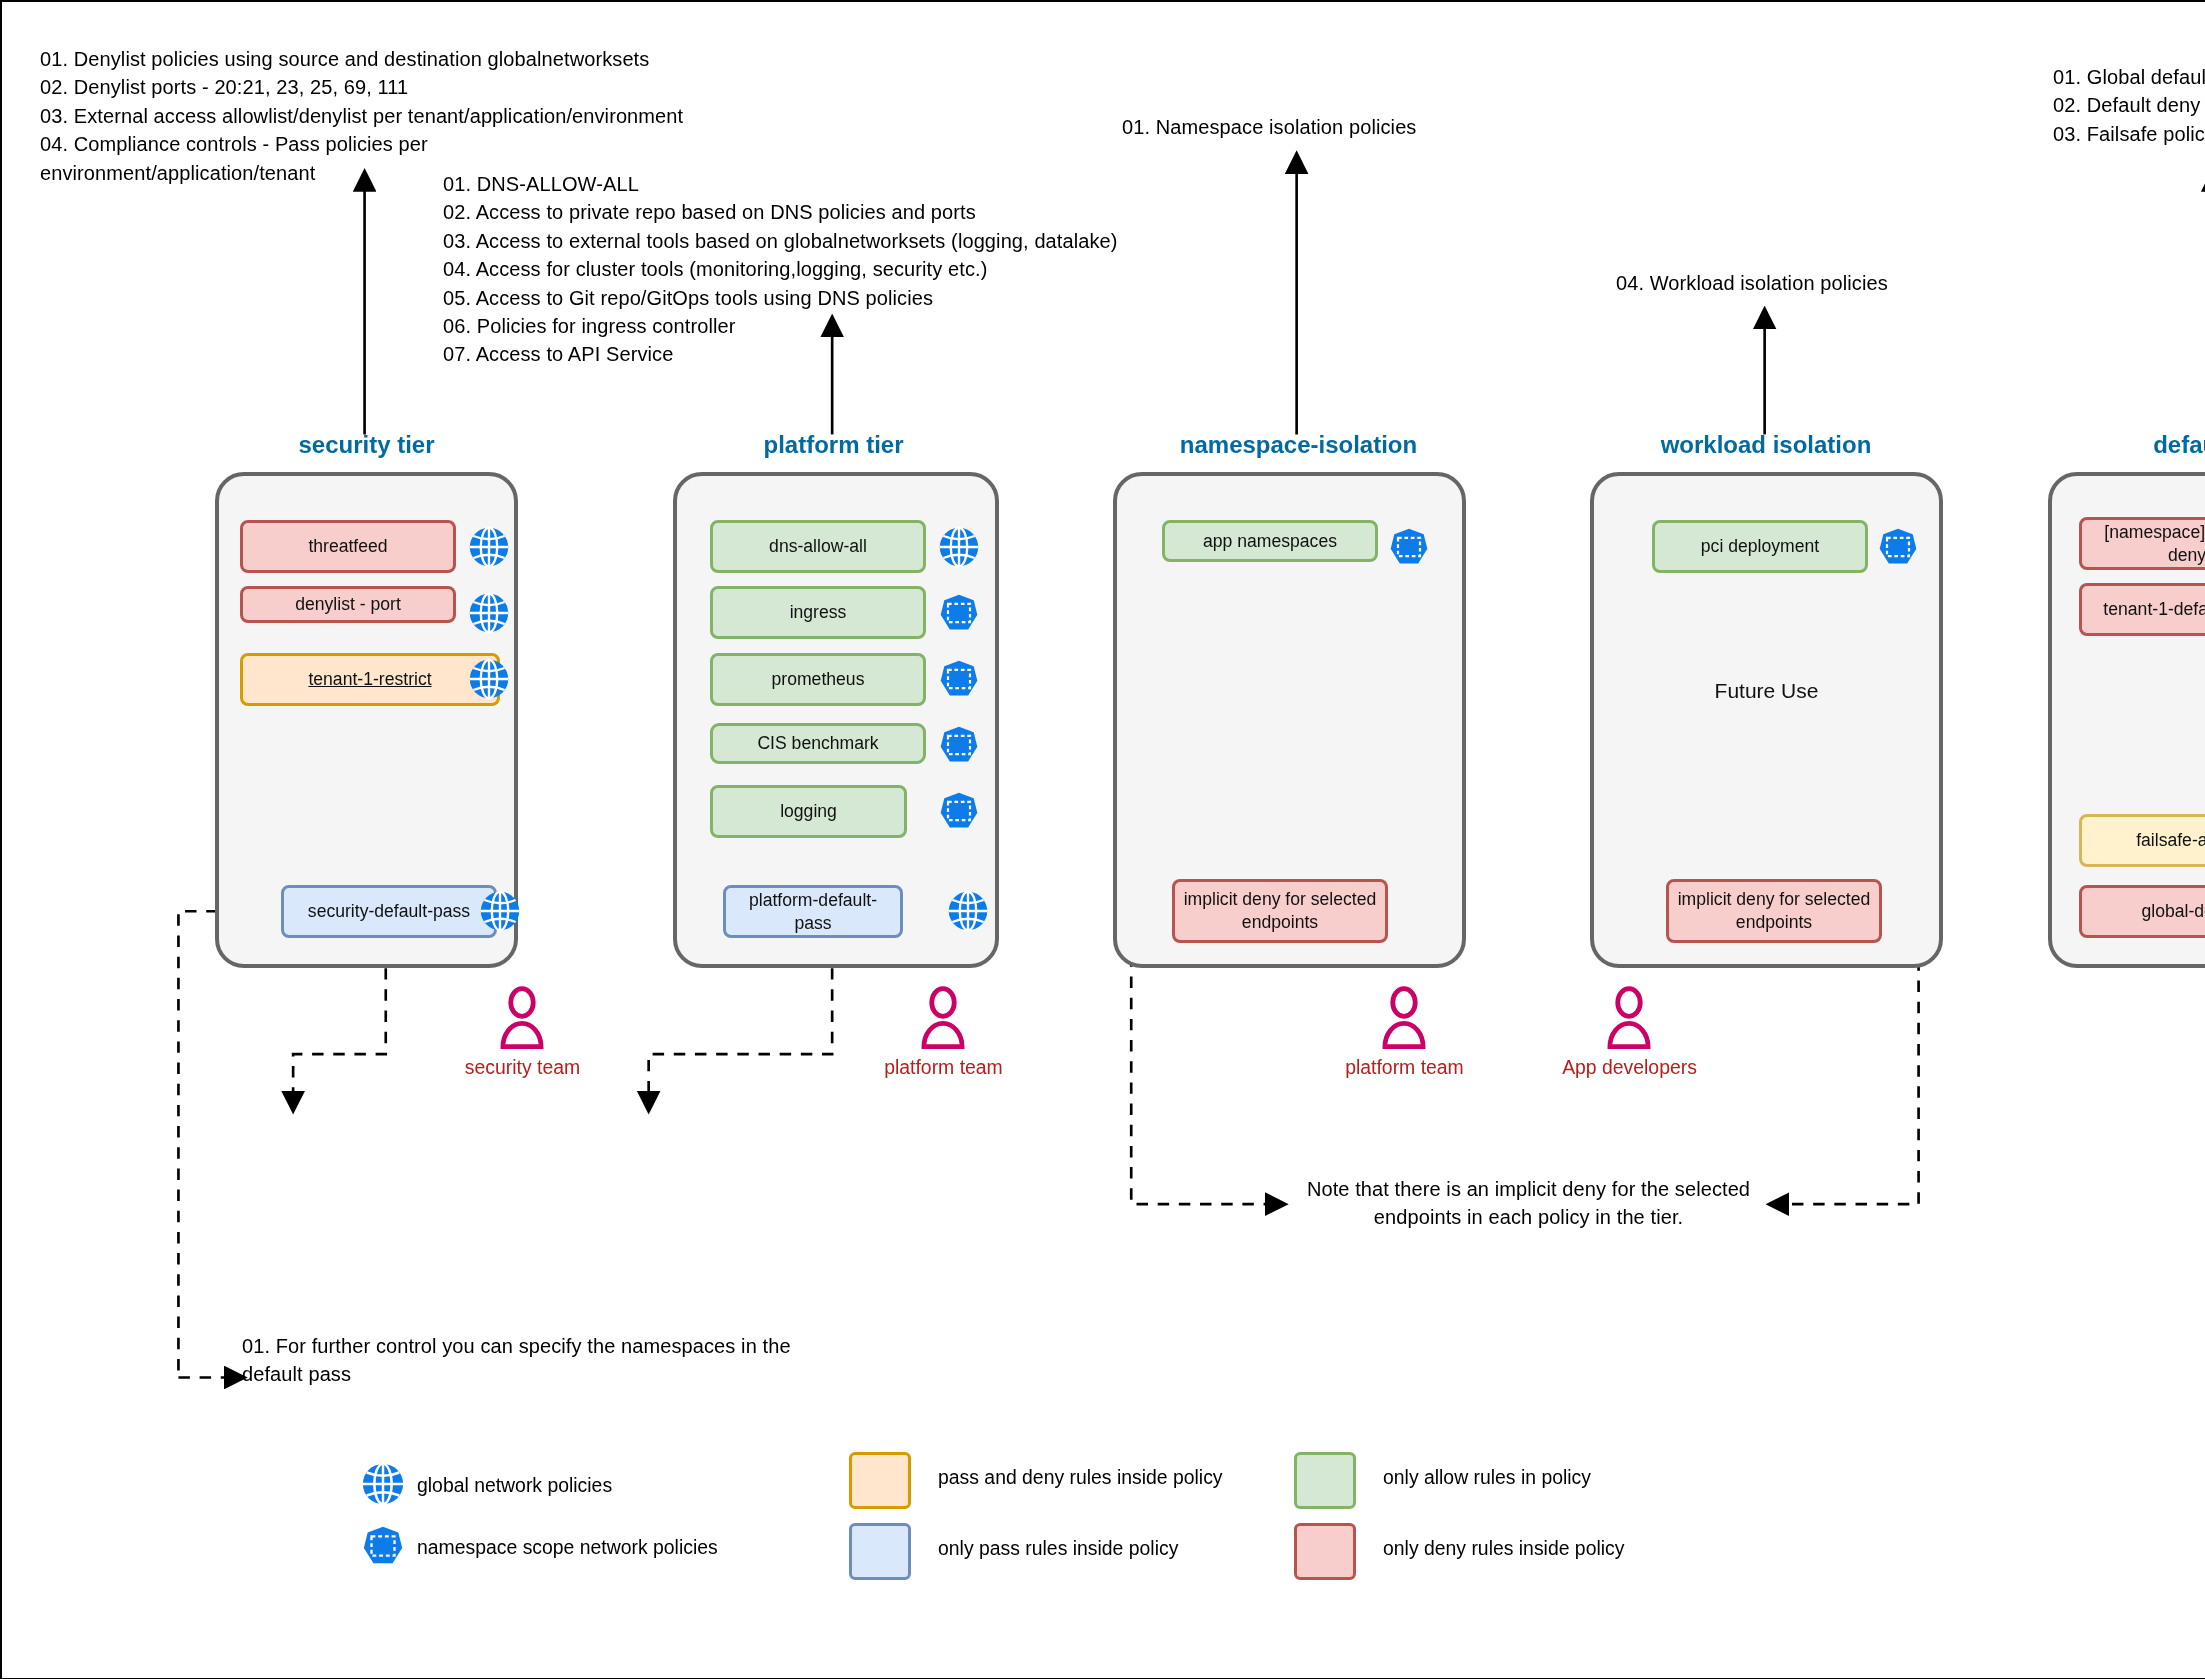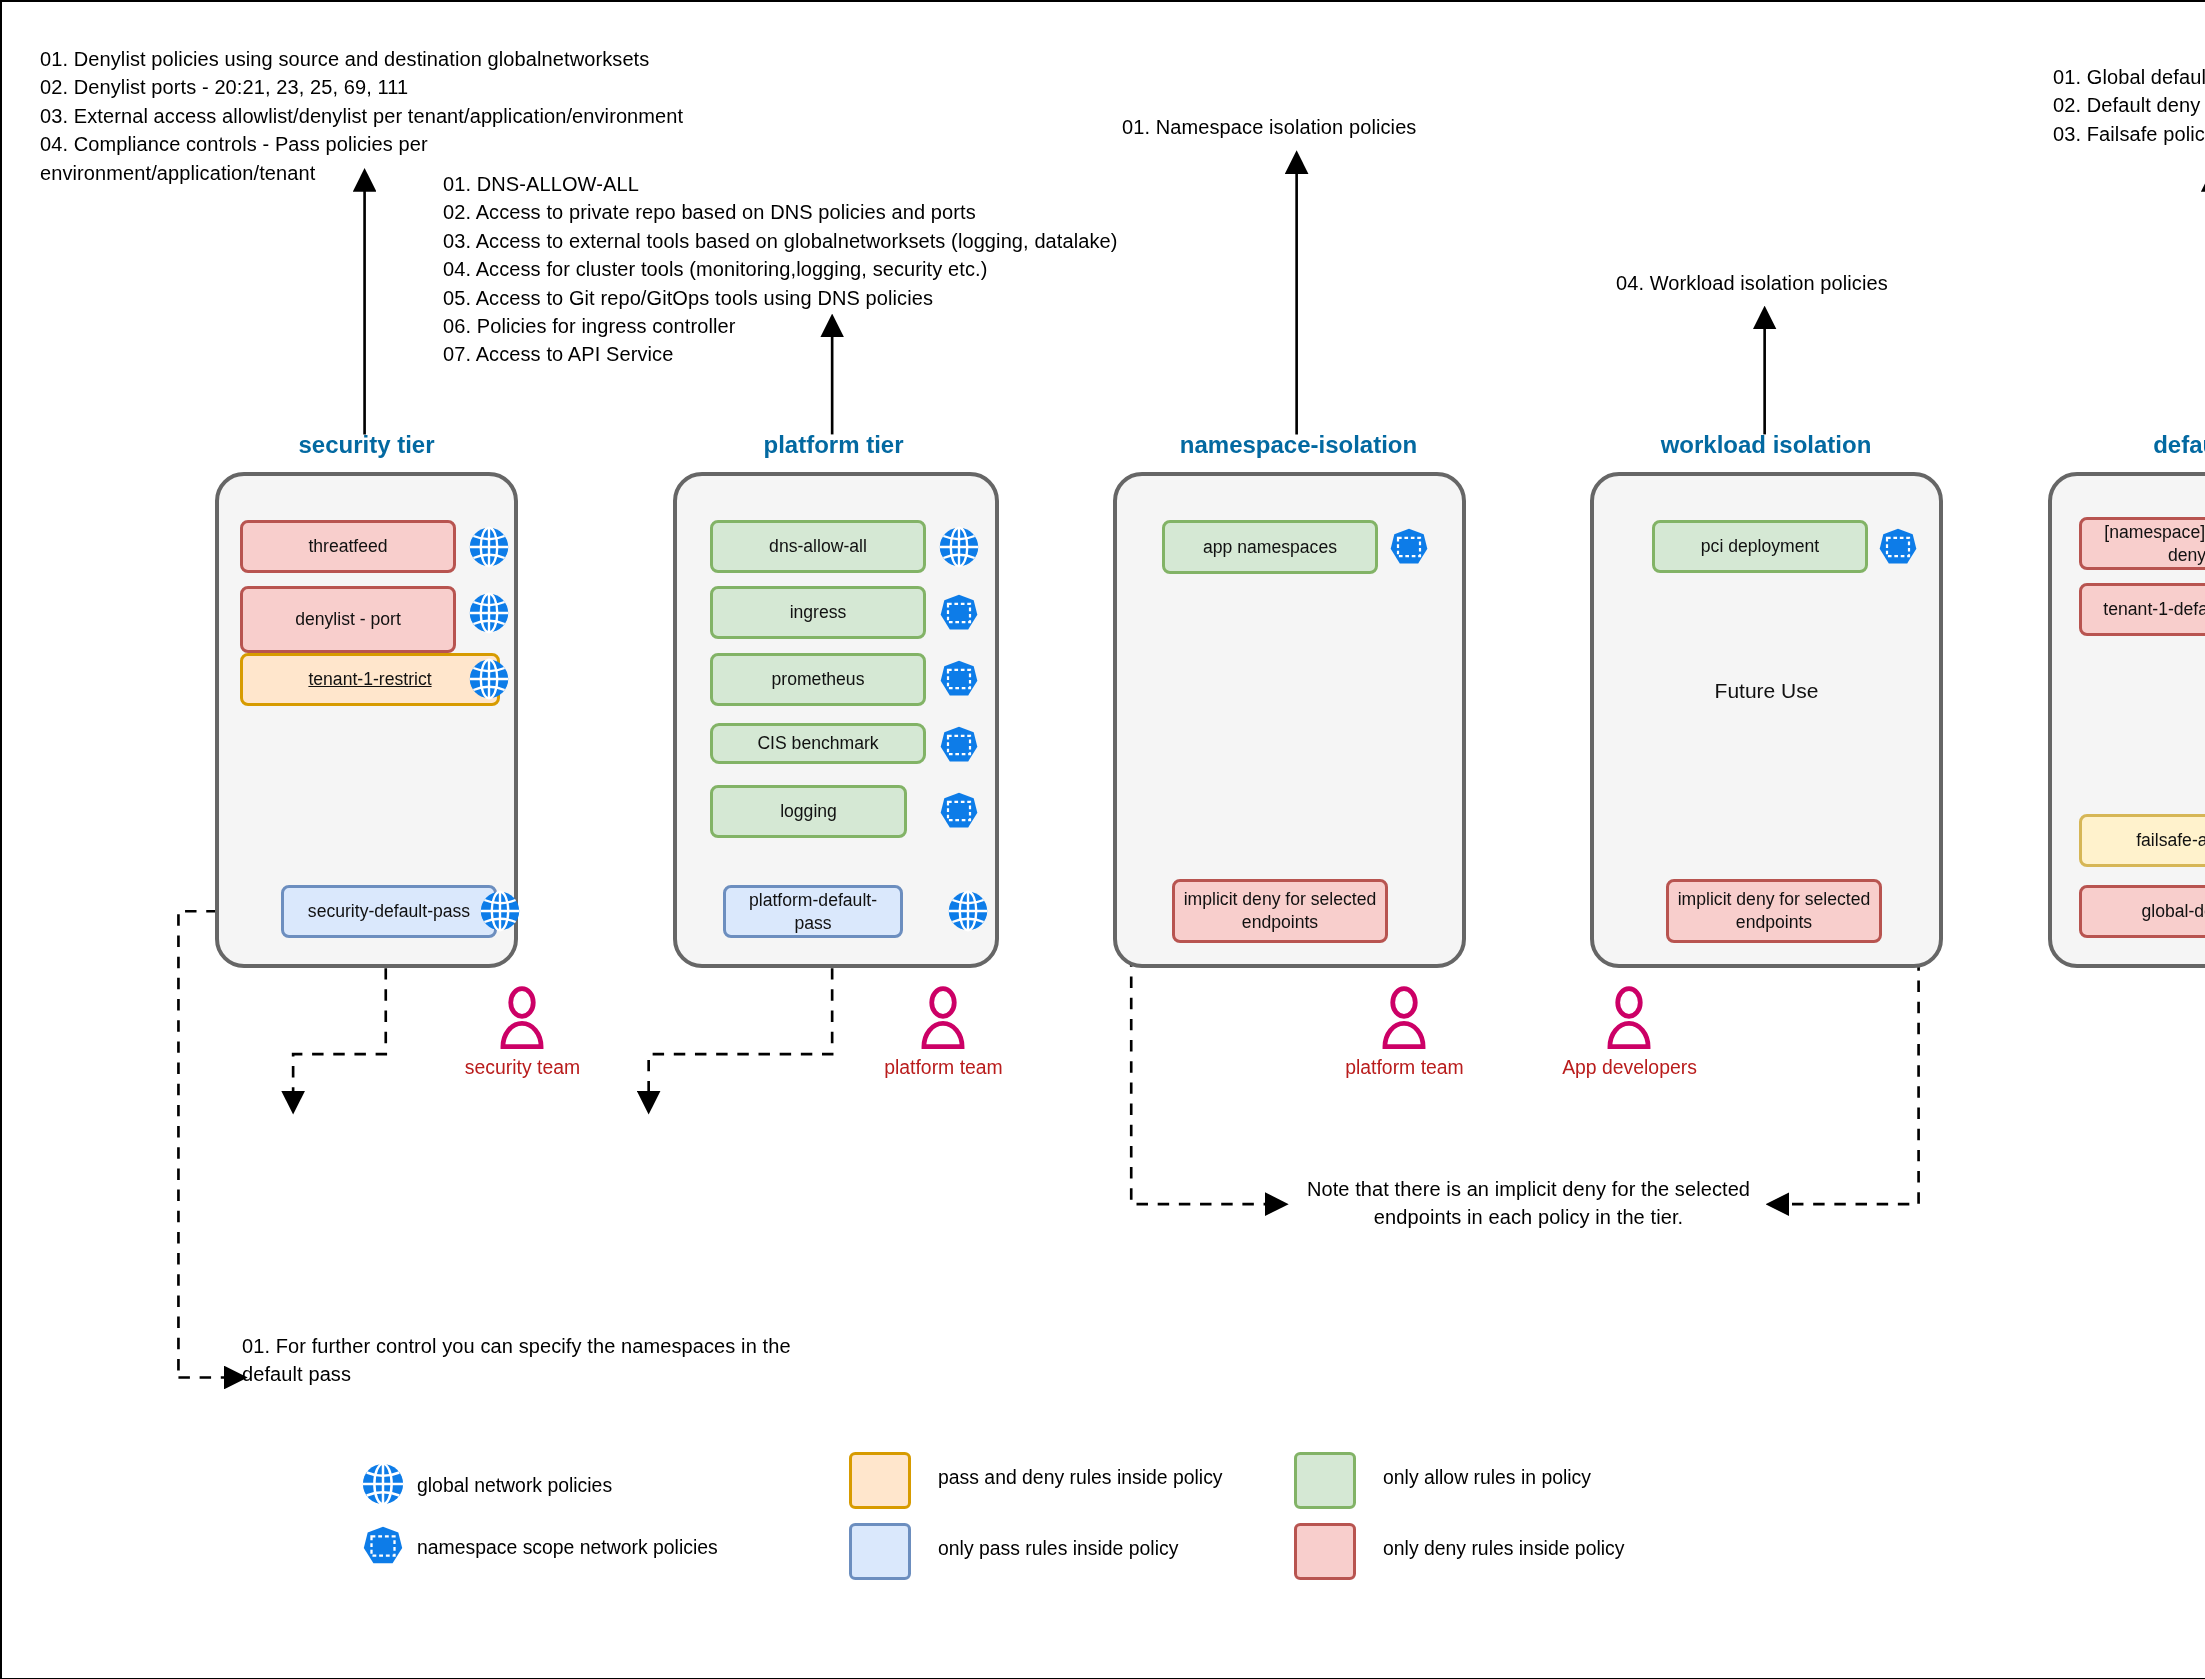--- a/index.html
+++ b/index.html
@@ -161,21 +161,21 @@
         <g stroke="#fff" stroke-width="2.6" fill="none">
           <ellipse cx="24" cy="24" rx="9" ry="21"></ellipse>
           <line x1="3" y1="24" x2="45" y2="24"></line>
           <path d="M7 12 Q24 19 41 12"></path>
           <path d="M7 36 Q24 29 41 36"></path>
           <line x1="24" y1="3" x2="24" y2="45"></line>
         </g>
       </svg>
   </div>
 
-  <div class="pill p-red" style="left:238px;top:584px;width:216px;height:67px;">denylist - port</div>
+  <div class="pill p-red" style="left:238px;top:584px;width:216px;height:37px;">denylist - port</div>
   <div class="icon" style="left:465px;top:589px;">
     <svg width="44" height="44" viewBox="0 0 48 48">
         <circle cx="24" cy="24" r="21" fill="#0d7ce8"></circle>
         <g stroke="#fff" stroke-width="2.6" fill="none">
           <ellipse cx="24" cy="24" rx="9" ry="21"></ellipse>
           <line x1="3" y1="24" x2="45" y2="24"></line>
           <path d="M7 12 Q24 19 41 12"></path>
           <path d="M7 36 Q24 29 41 36"></path>
           <line x1="24" y1="3" x2="24" y2="45"></line>
         </g>
@@ -289,21 +289,21 @@
           <ellipse cx="30" cy="19" rx="13" ry="16"></ellipse>
           <path d="M8 70 A22 27 0 0 1 52 70 z"></path>
         </g>
       </svg>
   </div>
   <div class="person-label" style="left:818px;top:1054px;width:247px;">platform team</div>
 
   <div class="tier-title" style="left:1129px;top:429px;width:335px;">namespace-isolation</div>
   <div class="tier-box" style="left:1111px;top:470px;width:353px;height:496px;"></div>
 
-  <div class="pill p-green" style="left:1160px;top:518px;width:216px;height:54px;">app namespaces</div>
+  <div class="pill p-green" style="left:1160px;top:518px;width:216px;height:42px;">app namespaces</div>
   <div class="icon" style="left:1385px;top:523px;">
     <svg width="44" height="44" viewBox="0 0 48 48">
         <path d="M24 4 L40 10 L44 26 L34 42 L14 42 L4 26 L8 10 z" fill="#0d7ce8"></path>
         <rect x="12" y="14" width="24" height="20" fill="none" stroke="#fff" stroke-width="2.4" stroke-dasharray="4 3"></rect>
       </svg>
   </div>
 
   <div class="pill p-red" style="left:1170px;top:877px;width:216px;height:64px;">implicit deny for selected endpoints</div>
 
   <div class="icon" style="left:1376px;top:984px;">

